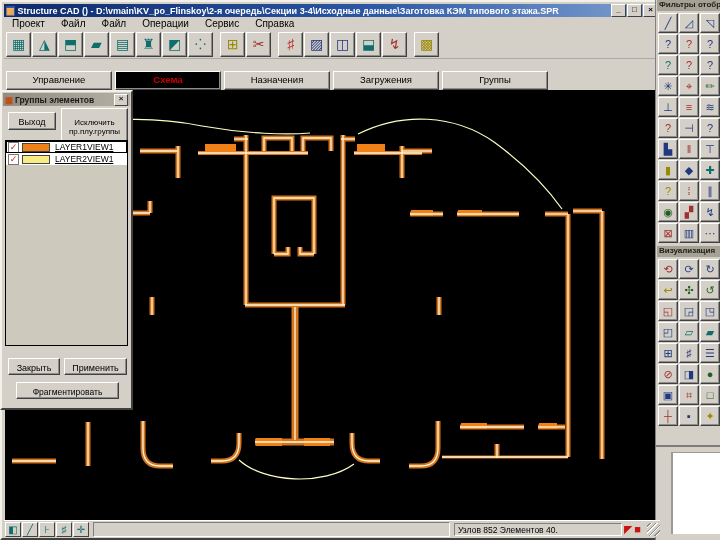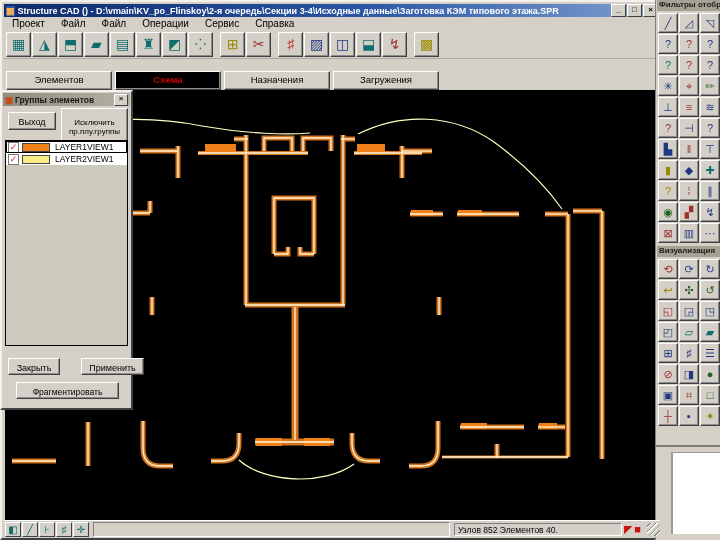--- a/index.html
+++ b/index.html
@@ -49,23 +49,23 @@
            font-size:9px;text-align:center;font-family:"Liberation Sans",sans-serif;padding:4px;}
   #btn-exit{left:6px;top:20px;width:48px;height:18px;}
   #btn-exclude{left:59px;top:16px;width:67px;height:38px;font-size:8px;line-height:1.15;}
   #group-list{left:3px;top:48px;width:123px;height:206px;border:1px solid #000;background:#cdc9bd;
               box-sizing:border-box;overflow:hidden;}
   .group-row{height:12px;display:flex;align-items:center;background:#fff;padding-left:2px;}
   .group-row.selected{outline:1px solid #000;outline-offset:-1px;}
   .group-check{width:9px;height:9px;background:#fff;border:1px solid #777;font-size:9px;line-height:8px;
                color:#c22;text-align:center;margin-right:3px;flex:0 0 auto;}
   .group-swatch{width:26px;height:7px;border:1px solid #444;margin-right:5px;flex:0 0 auto;}
-  .group-label{font-size:8.5px;white-space:nowrap;}
+  .group-label{font-size:8.5px;white-space:nowrap;text-decoration:underline;}
   #btn-close{left:6px;top:266px;width:52px;height:17px;}
-  #btn-apply{left:62px;top:266px;width:63px;height:17px;margin-left:17px;}
+  #btn-apply{left:62px;top:266px;width:63px;height:17px;}
   #btn-fragment{left:14px;top:290px;width:103px;height:17px;font-size:8.5px;}
   
   #right-panel{left:655px;top:0;width:65px;height:540px;background:#d4d0c8;z-index:4;
                border-left:1px solid #808080;box-sizing:border-box;}
   .panel-title{position:absolute;left:1px;width:64px;height:11px;background:linear-gradient(90deg,#8d English a,#b2ae9e);
                font-size:8px;font-weight:bold;color:#222;overflow:hidden;white-space:nowrap;
                padding:0 2px;box-sizing:border-box;background:#a5a193;}
   .pbtn{position:absolute;width:20px;height:20px;background:#d4d0c8;border:1px solid;
         border-color:#fff #404040 #404040 #fff;box-shadow:inset -1px -1px 0 #8c8c8c;
         font-size:11px;line-height:18px;text-align:center;padding:0;}
@@ -122,24 +122,25 @@
         <span class="tsep"></span>
         <button class="tbtn" style="color: rgb(192, 48, 48);">♯</button>
         <button class="tbtn" style="color: rgb(32, 56, 128);">▨</button>
         <button class="tbtn" style="color: rgb(32, 56, 128);">◫</button>
         <button class="tbtn" style="color: rgb(14, 110, 110);">⬓</button>
         <button class="tbtn" style="color: rgb(160, 48, 48);">↯</button>
         <span class="tsep"></span>
         <button class="tbtn" style="color: rgb(154, 138, 0);">▩</button>
       </div>
     <div id="tabbar" class="abs">
-        <div class="tab">Элементов</div>
+        <div class="tab">Управление</div>
         <div class="tab active" style="color: rgb(204, 0, 0);">Схема</div>
         <div class="tab">Назначения</div>
         <div class="tab">Загружения</div>
+        <div class="tab">Группы</div>
       </div>
     <div id="canvas" class="abs">
       <svg id="plan-svg" width="652" height="430" viewBox="3 88 652 430">
           <path d="M176,144 V176" stroke="#d4741c" stroke-width="5" fill="none"></path>
           <path d="M138,149 H176" stroke="#d4741c" stroke-width="5" fill="none"></path>
           <path d="M40,211 H148" stroke="#d4741c" stroke-width="5" fill="none"></path>
           <path d="M148,211 V199" stroke="#d4741c" stroke-width="5" fill="none"></path>
           <path d="M244,133 V303" stroke="#d4741c" stroke-width="5" fill="none"></path>
           <path d="M232,137 H246" stroke="#d4741c" stroke-width="5" fill="none"></path>
           <path d="M341,133 V303" stroke="#d4741c" stroke-width="5" fill="none"></path>

